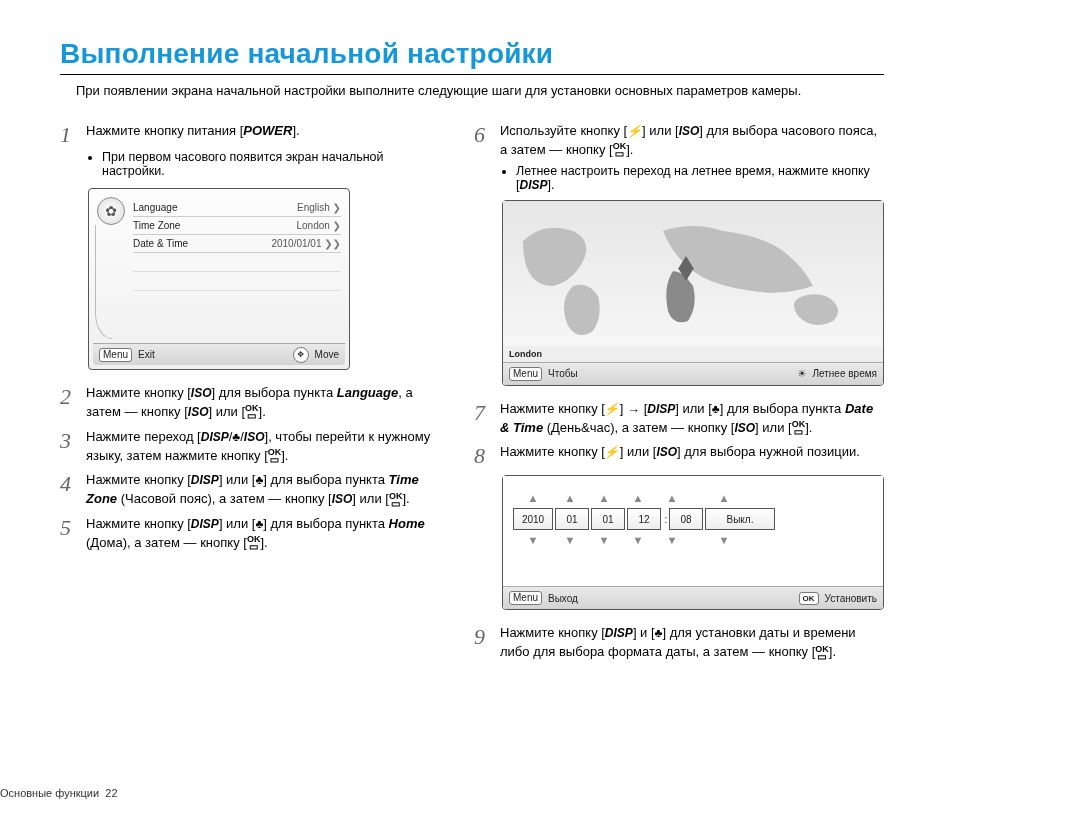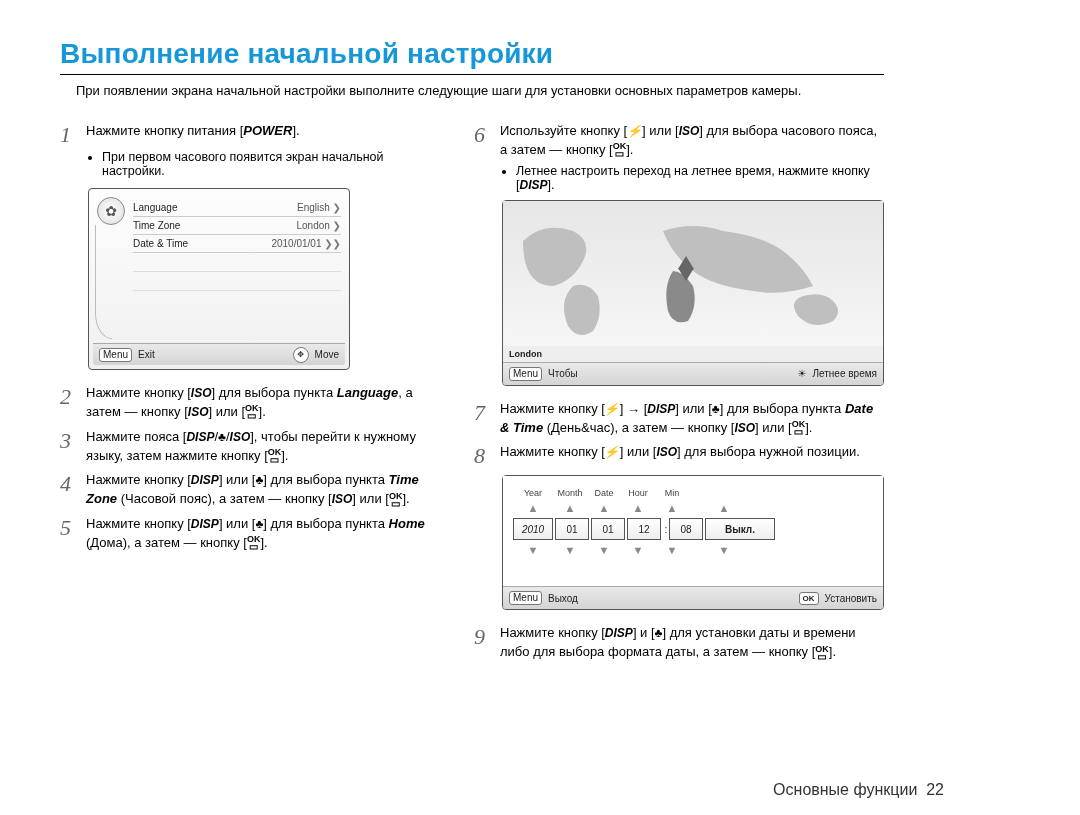--- a/index.html
+++ b/index.html
@@ -194,28 +194,28 @@
   .dthdr { display:flex; gap:0; font-size:9px; color:#444; }
   .dthdr span { width:34px; text-align:center; }
   .dthdr span:first-child{ width:40px; }
   .arrowrow { display:flex; gap:0; margin:4px 0; }
   .arrowrow span { width:34px; text-align:center; color:#888; font-size:11px;}
   .arrowrow span:first-child{ width:40px; }
   .arrowrow .wide { width:70px; }
   .cellrow { display:flex; gap:0; }
   .cellrow .cell { width:32px; height:20px; border:1px solid #555; margin-right:2px;
     display:flex;align-items:center;justify-content:center;font-size:10px;background:linear-gradient(#fff,#eee);}
-  .cellrow .cell:first-child{ width:38px;font-style:italic; }
-  .cellrow .wide { width:68px;font-weight:bold; }
+  .cellrow .cell:first-child{ width:38px; }
+  .cellrow .wide { width:68px; }
   .colonsp { width:6px; display:flex;align-items:center;justify-content:center;font-size:10px;}
   .pgfoot {
     position:absolute;
-    bottom:16px; left:16px; right:0;
-    text-align:right;
-    font-size:16px;
+    bottom:16px; left:0; right:0;
+    text-align:left;
+    font-size:11px;
     color:#333;
   }
 </style>
 </head>
 <body>
 
 <div class="page">
   <h1 class="title">Выполнение начальной настройки</h1>
   <hr class="rule">
   <p class="intro">При появлении экрана начальной настройки выполните следующие шаги для установки основных параметров камеры.</p>
@@ -266,21 +266,21 @@
       <div class="step">
         <div class="num">2</div>
         <div class="stext">
           <span>Нажмите кнопку [</span><span class="bold glyph">ISO</span><span>] для выбора пункта </span><span class="bold">Language</span><span>, а затем — кнопку [</span><span class="bold glyph">ISO</span><span>] или [</span><span class="okicon"><span class="t">OK</span><span class="b">▭</span></span><span>].</span>
         </div>
       </div>
 
       <div class="step">
         <div class="num">3</div>
         <div class="stext">
-          <span>Нажмите пояса [</span><span class="bold glyph">DISP</span><span>/</span><span class="bold glyph">♣</span><span>/</span><span class="bold glyph">ISO</span><span>], чтобы перейти к нужному языку, затем нажмите кнопку [</span><span class="okicon"><span class="t">OK</span><span class="b">▭</span></span><span>].</span>
+          <span>Нажмите переход [</span><span class="bold glyph">DISP</span><span>/</span><span class="bold glyph">♣</span><span>/</span><span class="bold glyph">ISO</span><span>], чтобы перейти к нужному языку, затем нажмите кнопку [</span><span class="okicon"><span class="t">OK</span><span class="b">▭</span></span><span>].</span>
         </div>
       </div>
 
       <div class="step">
         <div class="num">4</div>
         <div class="stext">
           <span>Нажмите кнопку [</span><span class="bold glyph">DISP</span><span>] или [</span><span class="bold glyph">♣</span><span>] для выбора пункта </span><span class="bold">Time Zone</span><span> (Часовой пояс), а затем — кнопку [</span><span class="bold glyph">ISO</span><span>] или [</span><span class="okicon"><span class="t">OK</span><span class="b">▭</span></span><span>].</span>
         </div>
       </div>
 
@@ -347,27 +347,20 @@
 
       <div class="step">
         <div class="num">8</div>
         <div class="stext">
           <span>Нажмите кнопку [</span><span class="bold glyph">⚡</span><span>] или [</span><span class="bold glyph">ISO</span><span>] для выбора нужной позиции.</span>
         </div>
       </div>
 
       <div class="shot shot3">
         <div class="dtbody">
-          <div class="dthdr">
-            <span>Year</span>
-            <span>Month</span>
-            <span>Date</span>
-            <span>Hour</span>
-            <span>Min</span>
-          </div>
           <div class="arrowrow">
             <span>▲</span>
               <span>▲</span>
               <span>▲</span>
               <span>▲</span>
               <span>▲</span>
               <span class="wide">▲</span>
           </div>
           <div class="cellrow">
             <span class="cell">2010</span>

